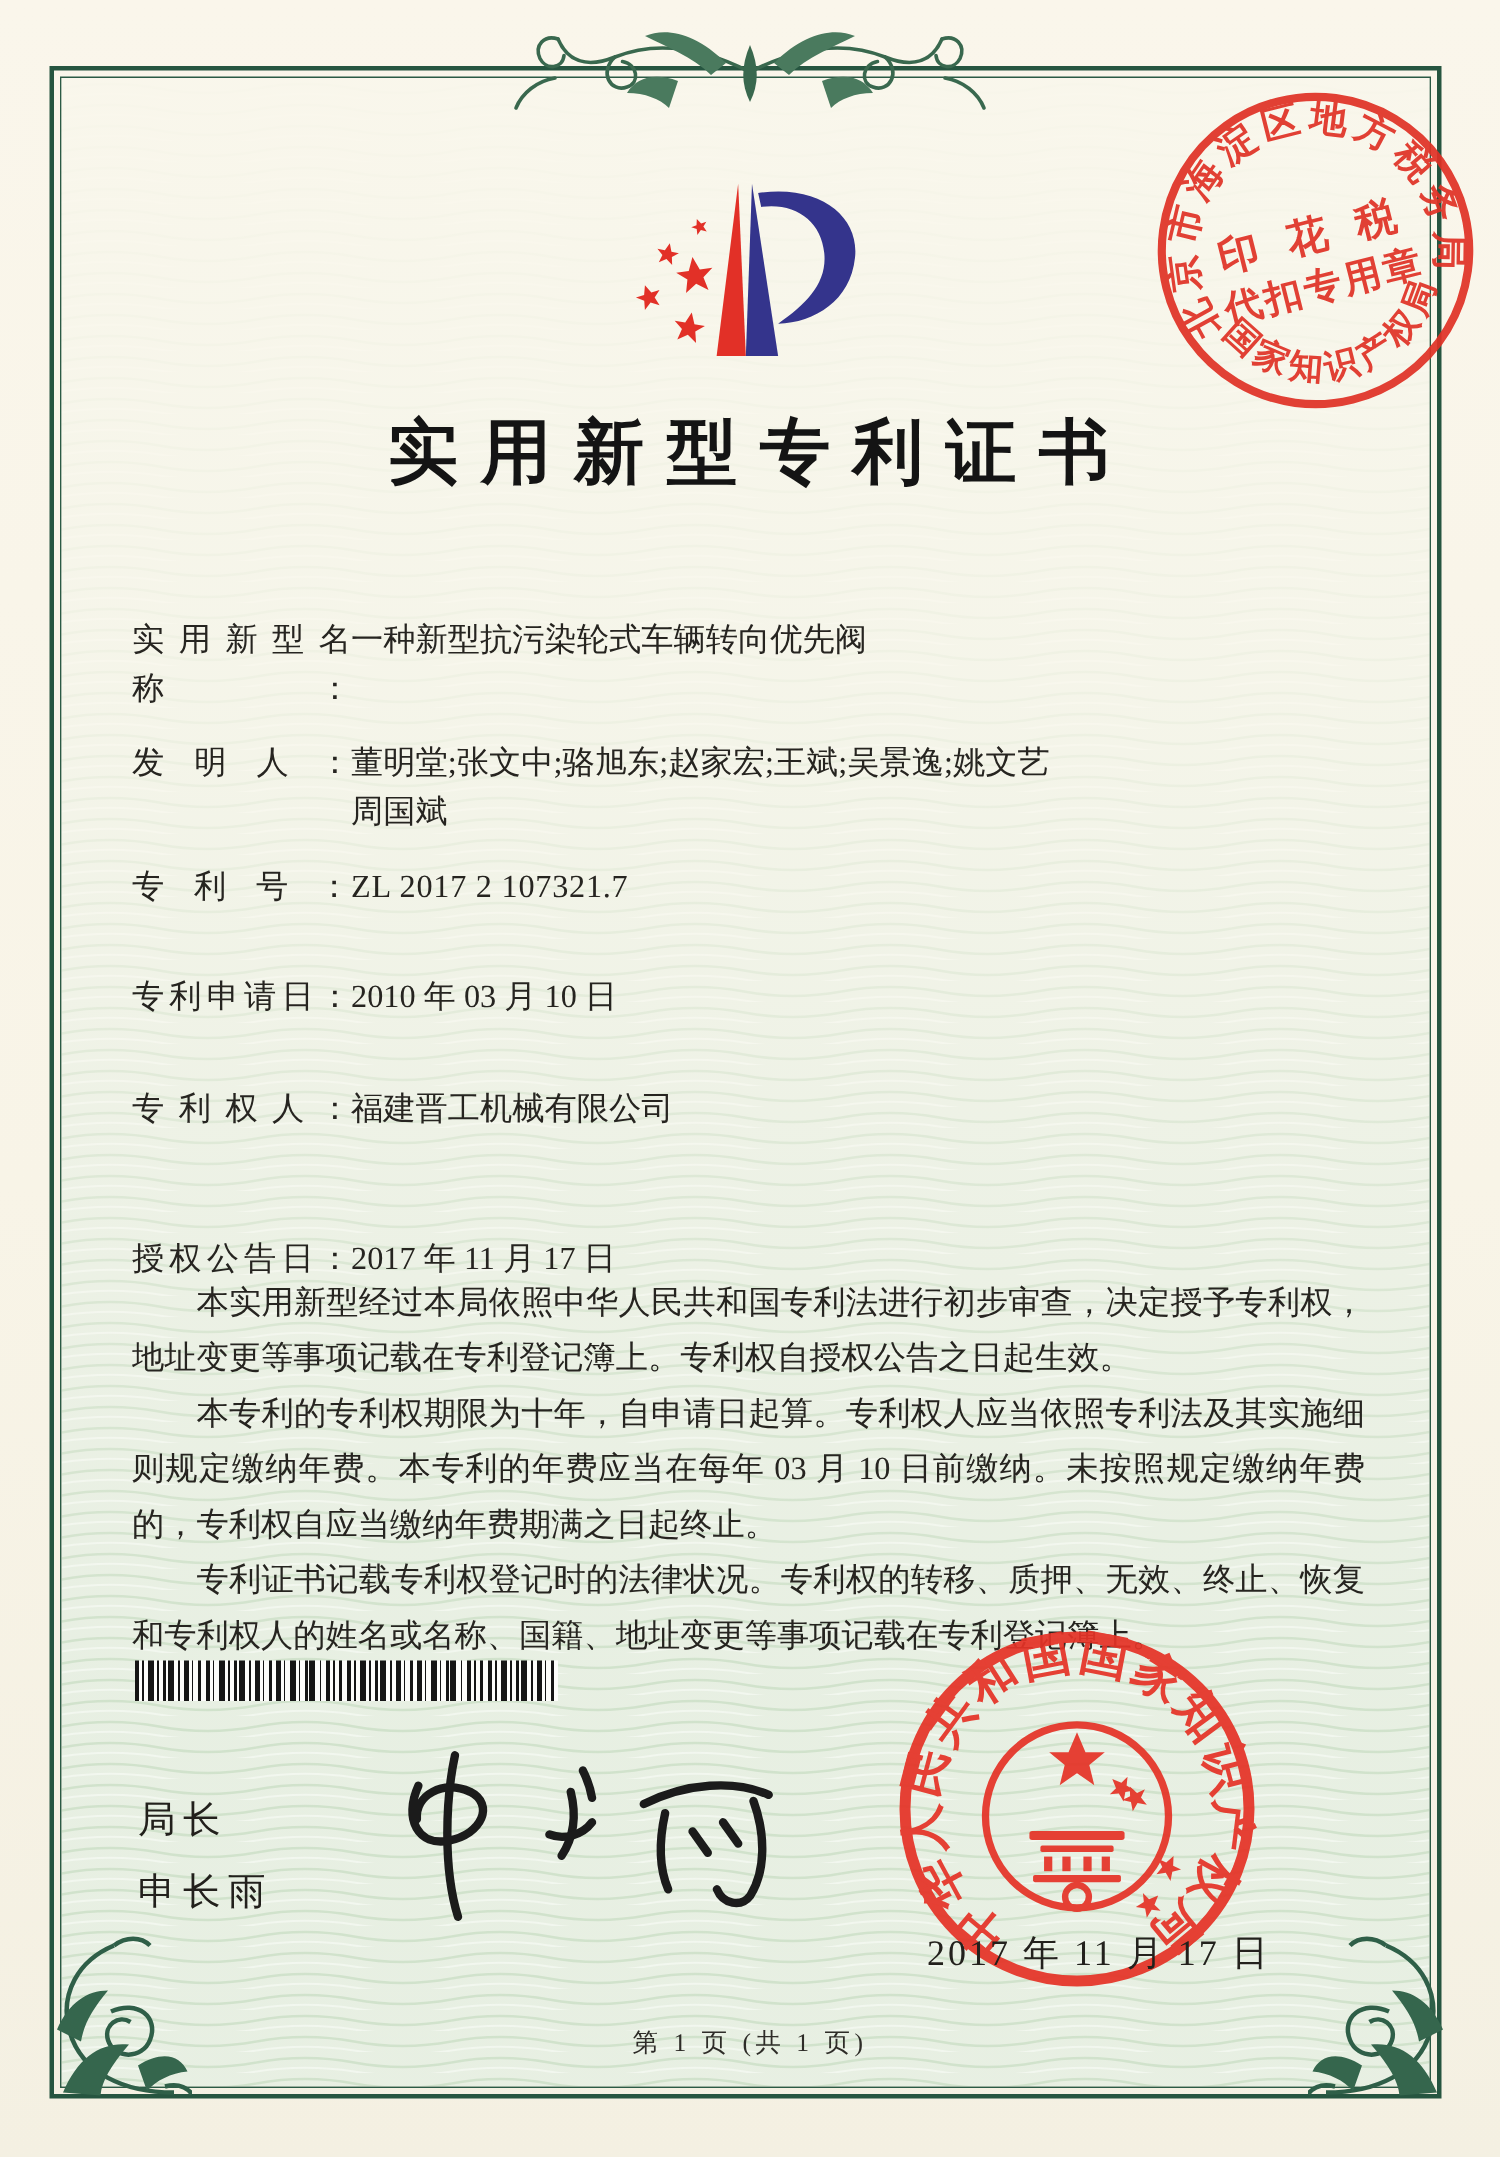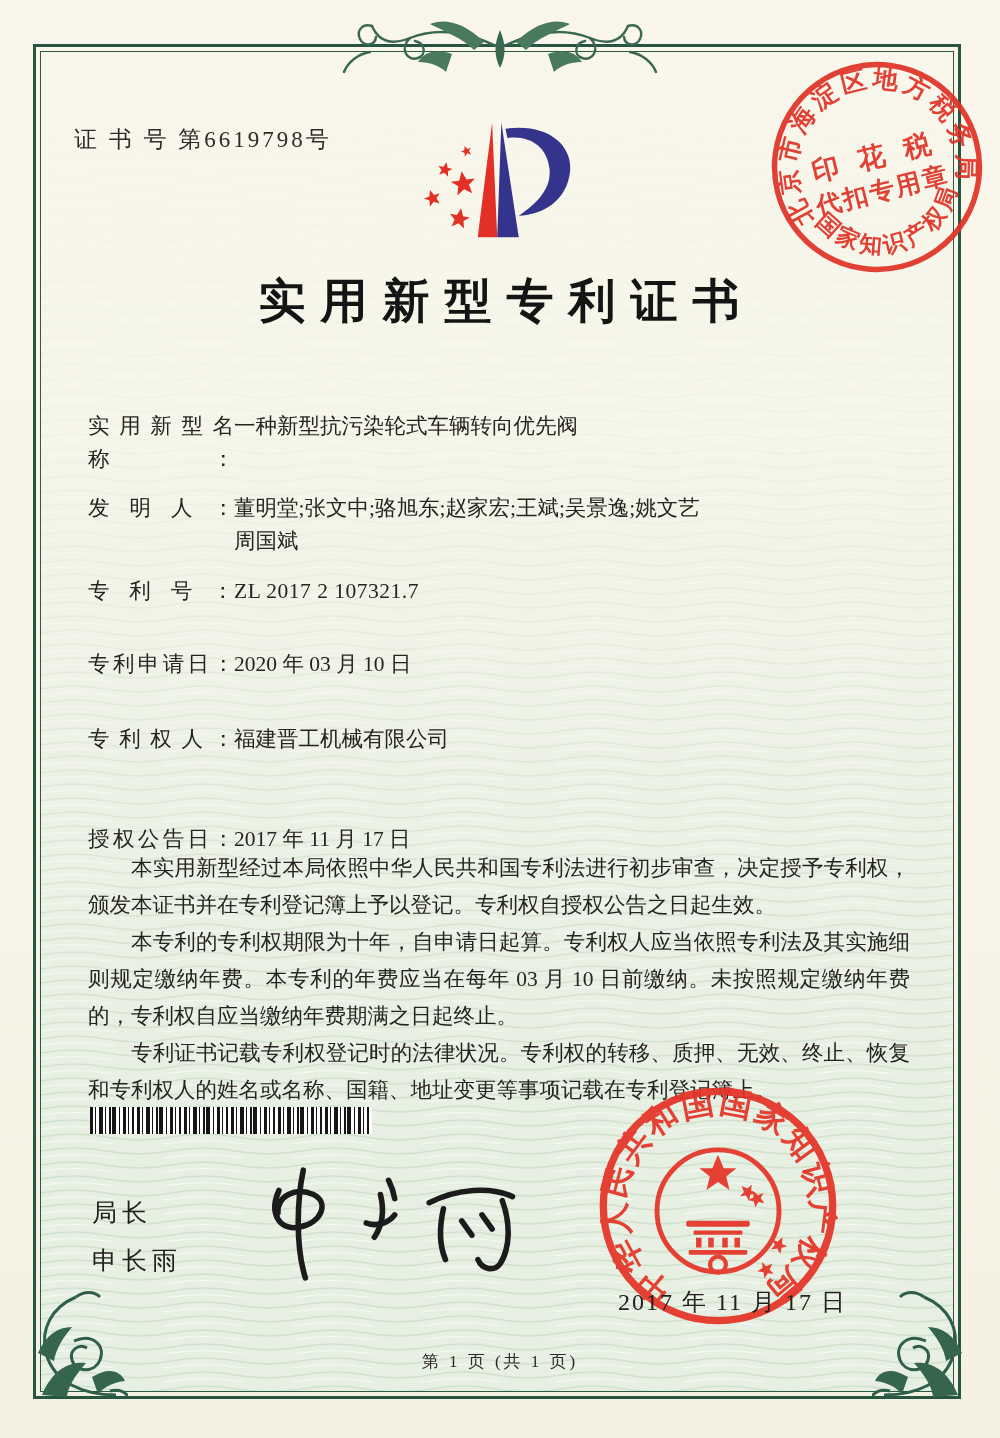--- a/index.html
+++ b/index.html
@@ -115,21 +115,20 @@
       <path d="M86,108 C94,106 100,108 104,113"></path>
       <path d="M52,14 c8,-6 18,-6 24,0"></path>
     </g>
     <g fill="#35664d" stroke="none">
       <path d="M18,112 C28,88 44,78 62,80 C50,94 44,104 43,114 Z"></path>
       <path d="M68,94 C84,84 96,87 101,98 C90,99 80,104 74,111 Z"></path>
       <path d="M14,70 C22,52 34,44 48,44 C38,56 32,66 30,78 Z"></path>
     </g>
   </svg>
 
-  <div class="cert-no">证 书 号 第6619798号</div>
 
   <svg class="logo" width="205" height="148" viewBox="0 0 200 144" xmlns="http://www.w3.org/2000/svg">
     <defs>
       <path id="st" d="M0,-10 L2.9,-3.1 L9.5,-3.1 L4.2,1.2 L5.9,8.1 L0,4 L-5.9,8.1 L-4.2,1.2 L-9.5,-3.1 L-2.9,-3.1 Z"></path>
     </defs>
     <g fill="#e23027">
       <use href="#st" transform="translate(59,42) scale(0.55) rotate(-20)"></use>
       <use href="#st" transform="translate(38,60) scale(0.75) rotate(12)"></use>
       <use href="#st" transform="translate(56,74) scale(1.25) rotate(-8)"></use>
       <use href="#st" transform="translate(26,88) scale(0.85) rotate(-18)"></use>
@@ -148,31 +147,31 @@
     <span class="lbl">实用新型名称：</span><span class="val">一种新型抗污染轮式车辆转向优先阀</span>
   </div>
   <div class="field f-inv">
     <span class="lbl">发明人：</span><span class="val">董明堂;张文中;骆旭东;赵家宏;王斌;吴景逸;姚文艺</span>
     <span class="inv2">周国斌</span>
   </div>
   <div class="field f-pno">
     <span class="lbl">专利号：</span><span class="val">ZL 2017 2 107321.7</span>
   </div>
   <div class="field f-fil">
-    <span class="lbl">专利申请日：</span><span class="val">2020 年 03 月 10 日</span>
+    <span class="lbl">专利申请日：</span><span class="val">2010 年 03 月 10 日</span>
   </div>
   <div class="field f-pat">
     <span class="lbl">专利权人：</span><span class="val">福建晋工机械有限公司</span>
   </div>
   <div class="field f-grant">
     <span class="lbl">授权公告日：</span><span class="val">2017 年 11 月 17 日</span>
   </div>
 
   <div class="body-text">
-    <p>本实用新型经过本局依照中华人民共和国专利法进行初步审查，决定授予专利权，颁发本证书并在专利登记簿上予以登记。专利权自授权公告之日起生效。</p>
+    <p>本实用新型经过本局依照中华人民共和国专利法进行初步审查，决定授予专利权，地址变更等事项记载在专利登记簿上。专利权自授权公告之日起生效。</p>
     <p>本专利的专利权期限为十年，自申请日起算。专利权人应当依照专利法及其实施细则规定缴纳年费。本专利的年费应当在每年 03 月 10 日前缴纳。未按照规定缴纳年费的，专利权自应当缴纳年费期满之日起终止。</p>
     <p>专利证书记载专利权登记时的法律状况。专利权的转移、质押、无效、终止、恢复和专利权人的姓名或名称、国籍、地址变更等事项记载在专利登记簿上。</p>
   </div>
 
   <div class="barcode"></div>
 
   <div class="signer-title">局长</div>
   <div class="signer-name">申长雨</div>
 
   <svg class="sig" width="285" height="132" viewBox="0 0 280 130" xmlns="http://www.w3.org/2000/svg">

